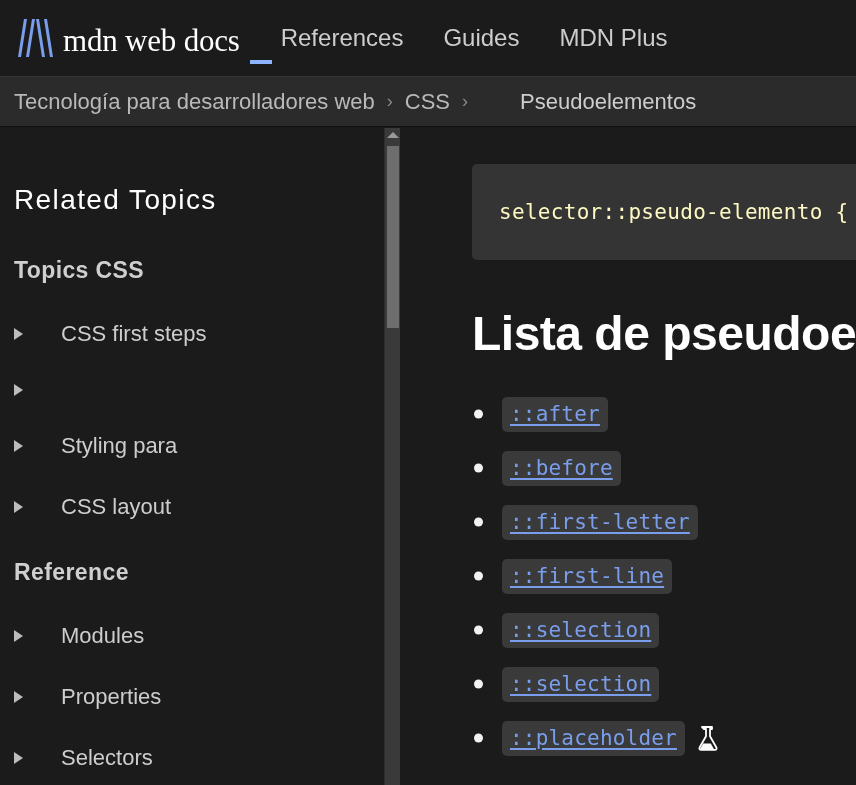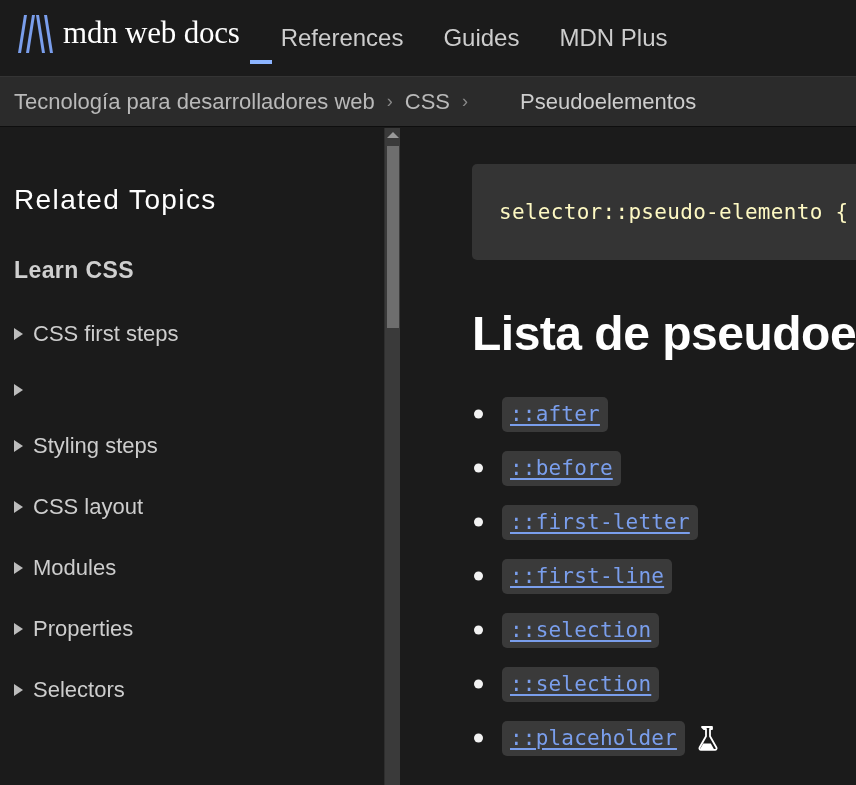--- a/index.html
+++ b/index.html
@@ -28,21 +28,21 @@
     width: 856px;
     height: 76px;
     background: #1b1b1b;
     display: flex;
     align-items: center;
     padding-left: 14px;
   }
 
   .logo-wrap {
     display: flex;
-    align-items: flex-start;
+    align-items: center;
     height: 46px;
     position: relative;
   }
 
   .logo-mark {
     width: 40px;
     height: 38px;
     margin-right: 9px;
     display: block;
   }
@@ -159,20 +159,21 @@
     margin-top: 41px;
     letter-spacing: 0.4px;
     white-space: nowrap;
   }
 
   .sidebar-link {
     display: flex;
     align-items: center;
     margin-top: 39px;
     cursor: pointer;
+    gap: 28px;
   }
 
   .tri-icon {
     width: 0; height: 0;
     border-left: 9px solid #bcbcbc;
     border-top: 6px solid transparent;
     border-bottom: 6px solid transparent;
     margin-right: 10px;
     flex: 0 0 auto;
   }
@@ -355,41 +356,42 @@
     <span class="crumb-sep">›</span>
     <span class="crumb current">Pseudoelementos</span>
   </div>
 
   <div class="body-area">
 
     <aside class="sidebar">
       <div class="sidebar-inner">
         <h2 class="related-topics-title">Related Topics</h2>
 
-        <h3 class="sidebar-group-title">Learn CSS</h3>
+        <h3 class="sidebar-group-title">Topics CSS</h3>
 
         <div class="sidebar-link">
           <span class="tri-icon"></span>
           <span class="sidebar-link-label">CSS first steps</span>
         </div>
 
         <div class="sidebar-link">
           <span class="tri-icon"></span>
         </div>
 
         <div class="sidebar-link">
           <span class="tri-icon"></span>
-          <span class="sidebar-link-label">Styling steps</span>
+          <span class="sidebar-link-label">Styling para</span>
         </div>
 
         <div class="sidebar-link">
           <span class="tri-icon"></span>
           <span class="sidebar-link-label">CSS layout</span>
         </div>
 
+        <h3 class="sidebar-group-title">Reference</h3>
 
         <div class="sidebar-link">
           <span class="tri-icon"></span>
           <span class="sidebar-link-label">Modules</span>
         </div>
 
         <div class="sidebar-link">
           <span class="tri-icon"></span>
           <span class="sidebar-link-label">Properties</span>
         </div>

